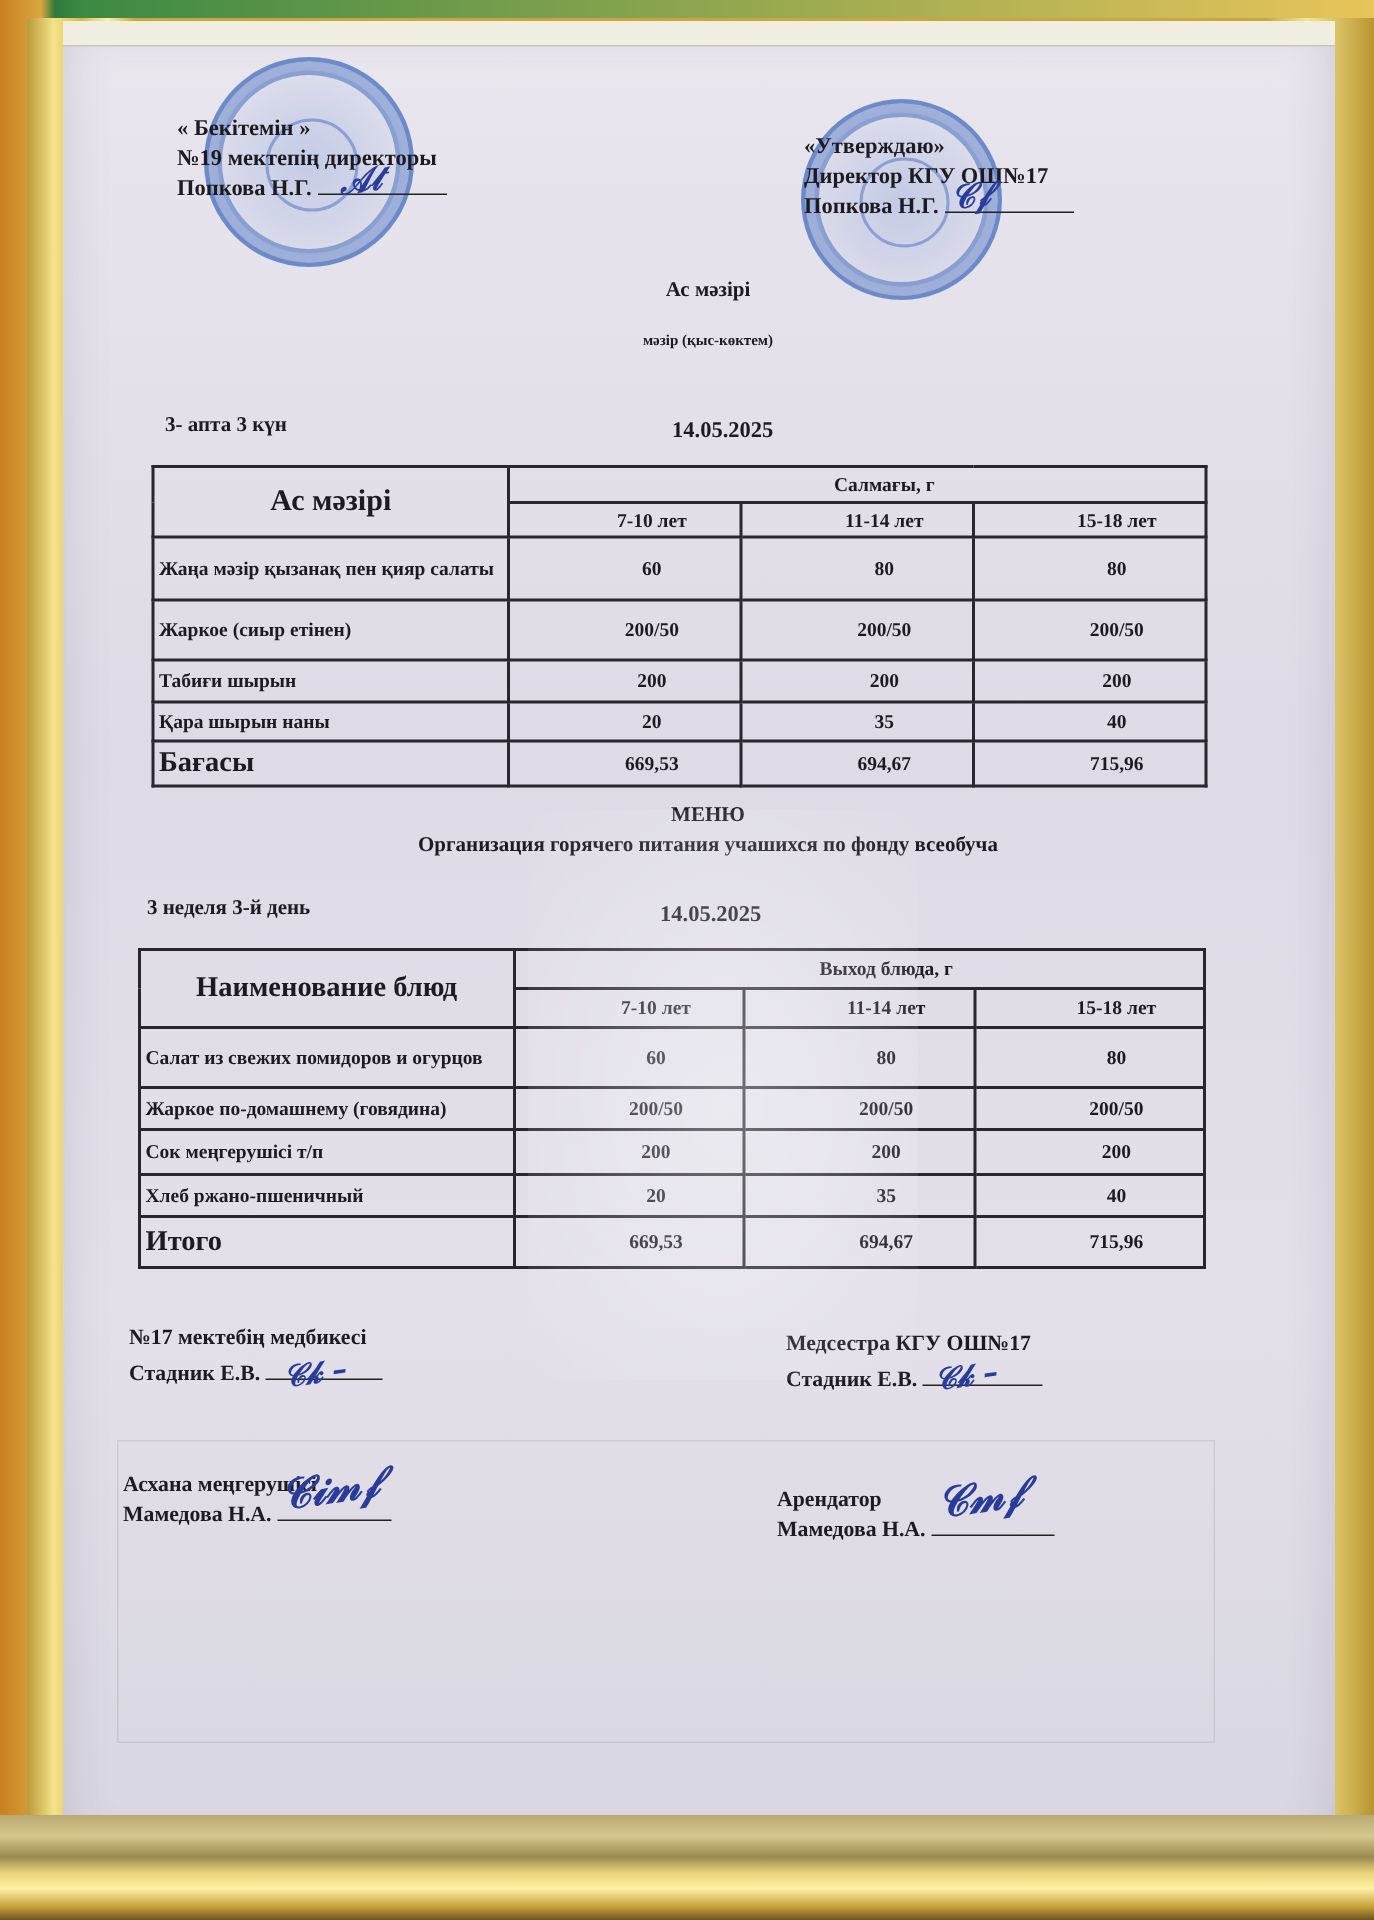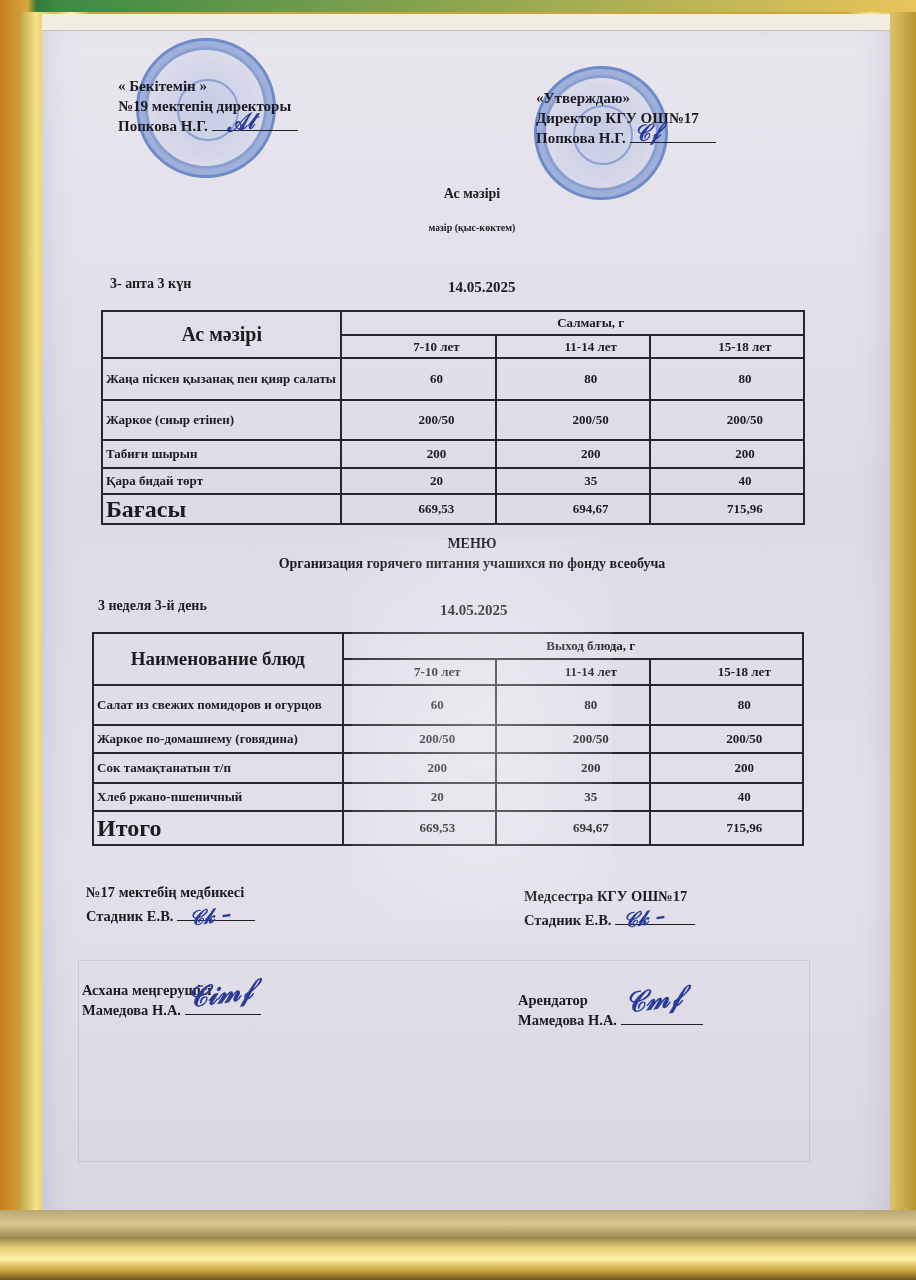--- a/index.html
+++ b/index.html
@@ -47,21 +47,21 @@
     color:#2a3c9a; font-size:22px; transform: rotate(-8deg);
   }
   .center { position:absolute; left:0; width:760px; text-align:center; font-weight:bold; }
   .meta { position:absolute; font-weight:bold; font-size:14px; }
   table.menu {
     position:absolute; border-collapse:collapse; font-weight:bold;
     font-family: "Liberation Serif", serif; color:#1d1a22;
   }
   table.menu td { border:2px solid #2a2630; padding:0 3px; font-size:13px; }
   table.menu td.num { text-align:center;padding-left:39px; }
-  table.menu td.big { font-size:24px; }
+  table.menu td.big { font-size:19px; }
   table.menu td.hd { font-size:20px; text-align:center; }
   .ghost { position:absolute; color:rgba(110,105,120,0.35); font-size:14px; }
   .glare {
     position:absolute; background: radial-gradient(ellipse, rgba(255,255,255,0.35), rgba(255,255,255,0));
     pointer-events:none;
   }
 </style>
 </head>
 <body>
 
@@ -97,39 +97,39 @@
         <tr style="height:24px;">
       <td class="hd" rowspan="2" style="width:280px;">Ас  мәзірі</td>
       <td colspan="3" class="num">Салмағы, г</td>
     </tr>
     <tr style="height:23px;">
       <td class="num" style="width:134px;">7-10 лет</td>
       <td class="num" style="width:134px;">11-14 лет</td>
       <td class="num" style="width:134px;">15-18 лет</td>
     </tr>
     <tr style="height:42px;">
-      <td style="line-height:16px;">Жаңа піскен қызанақ пен қияр салаты</td>
+      <td style="line-height:16px;">Жаңа мәзір қызанақ пен қияр салаты</td>
       <td class="num">60</td>
       <td class="num">80</td>
       <td class="num">80</td>
     </tr>
     <tr style="height:40px;">
       <td>Жаркое (сиыр етінен)</td>
       <td class="num">200/50</td>
       <td class="num">200/50</td>
       <td class="num">200/50</td>
     </tr>
     <tr style="height:28px;">
       <td>Табиғи шырын</td>
       <td class="num">200</td>
       <td class="num">200</td>
       <td class="num">200</td>
     </tr>
     <tr style="height:26px;">
-      <td>Қара бидай төрт</td>
+      <td>Қара шырын наны</td>
       <td class="num">20</td>
       <td class="num">35</td>
       <td class="num">40</td>
     </tr>
     <tr style="height:30px;">
       <td class="big">Бағасы</td>
       <td class="num">669,53</td>
       <td class="num">694,67</td>
       <td class="num">715,96</td>
     </tr>
@@ -158,21 +158,21 @@
       <td class="num">80</td>
       <td class="num">80</td>
     </tr>
     <tr style="height:28px;">
       <td>Жаркое по-домашнему (говядина)</td>
       <td class="num">200/50</td>
       <td class="num">200/50</td>
       <td class="num">200/50</td>
     </tr>
     <tr style="height:30px;">
-      <td>Сок тамақтанатын т/п</td>
+      <td>Сок меңгерушісі т/п</td>
       <td class="num">200</td>
       <td class="num">200</td>
       <td class="num">200</td>
     </tr>
     <tr style="height:28px;">
       <td>Хлеб ржано-пшеничный</td>
       <td class="num">20</td>
       <td class="num">35</td>
       <td class="num">40</td>
     </tr>

